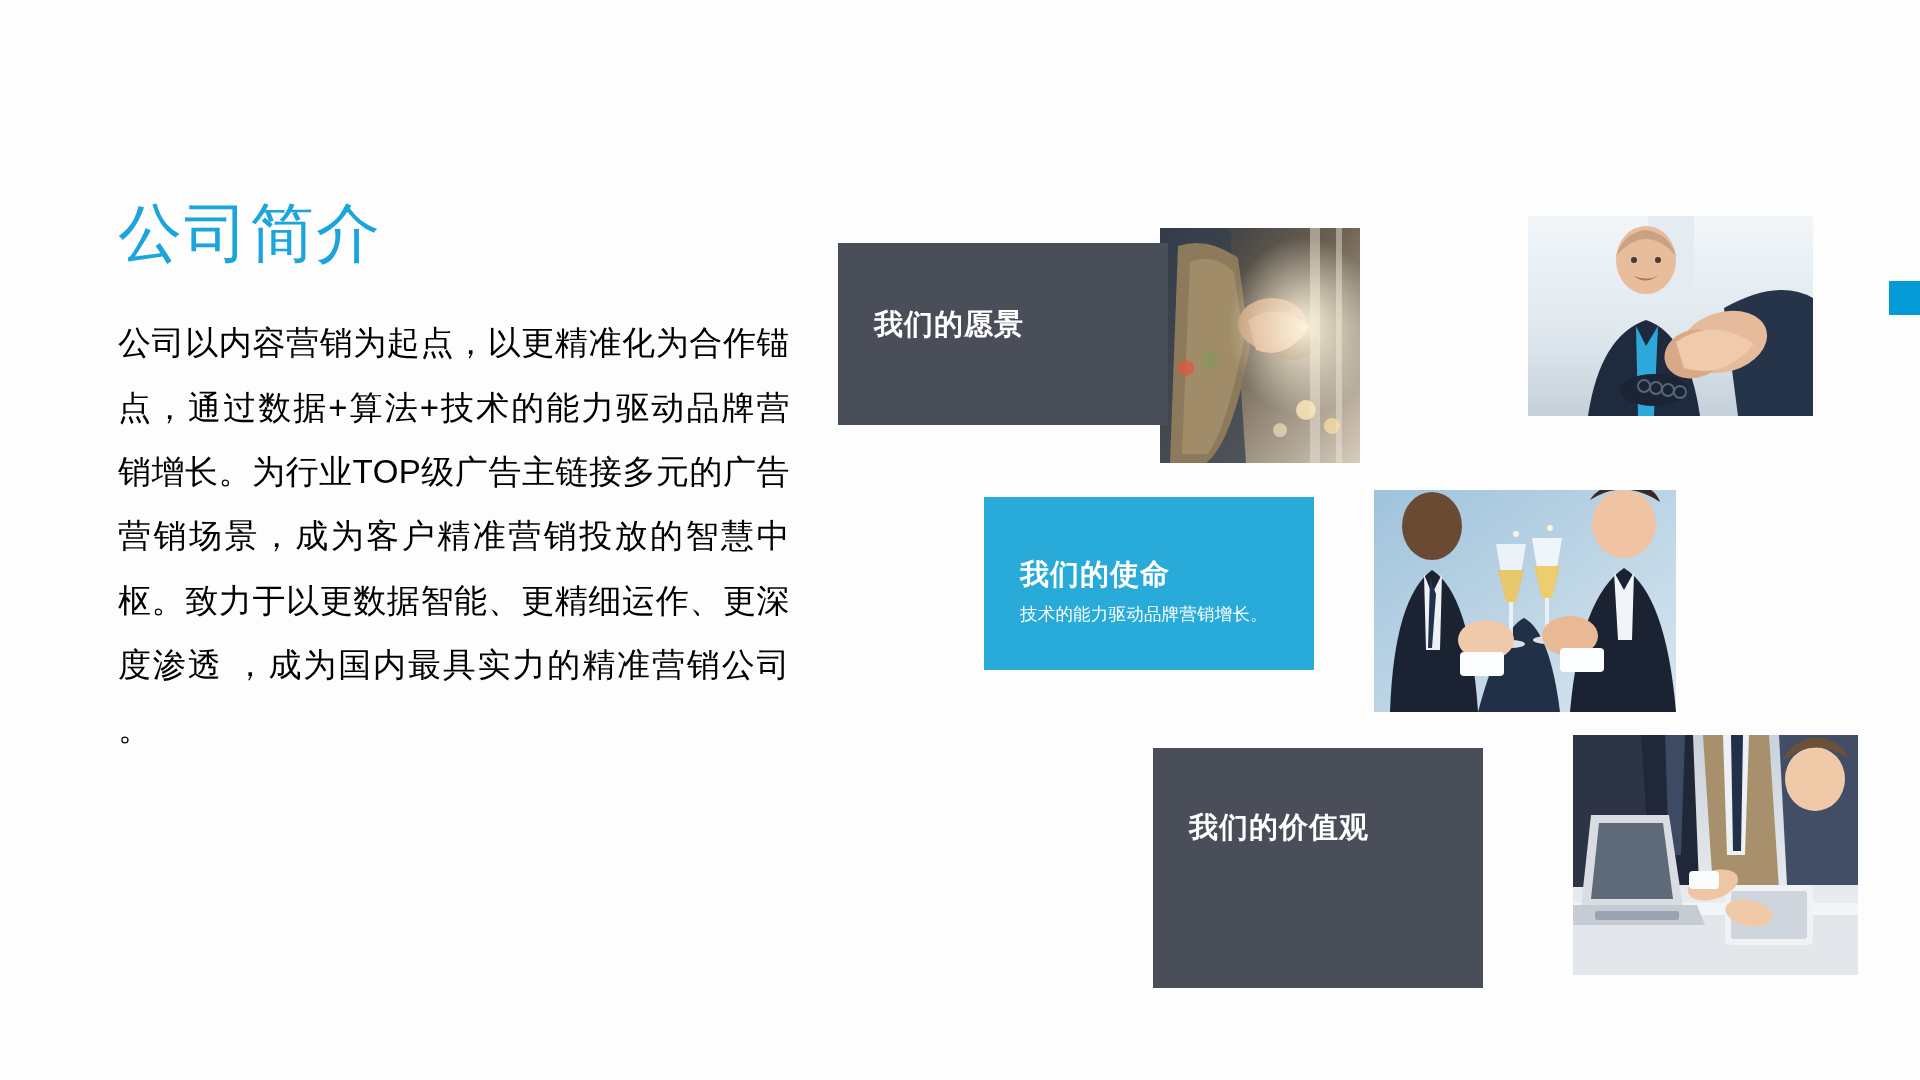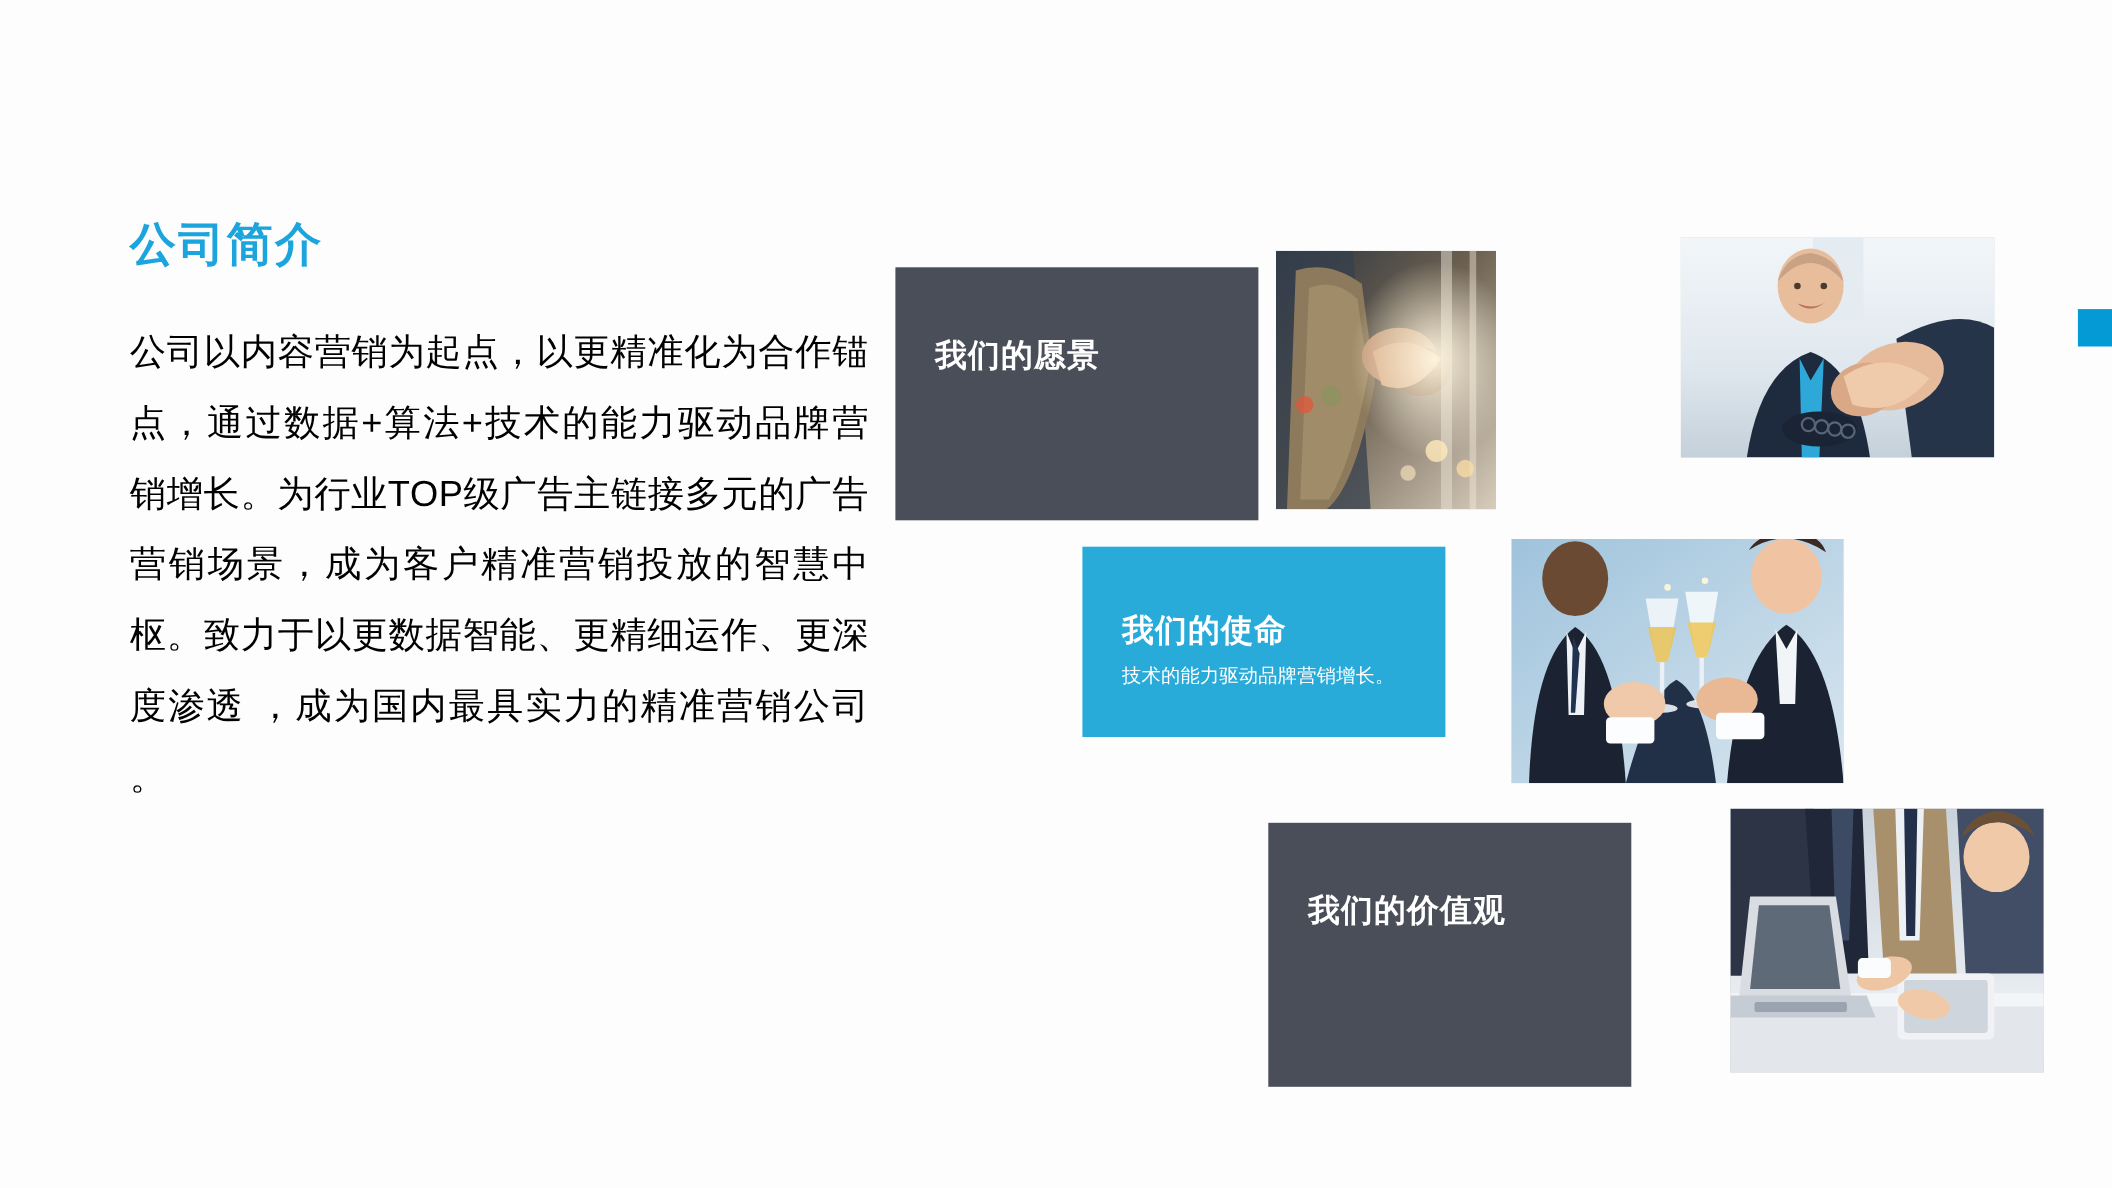--- a/index.html
+++ b/index.html
@@ -21,22 +21,22 @@
   }
 
   
   #left-col {
     position: absolute;
     left: 118px;
     top: 200px;
     width: 680px;
   }
   #page-title {
-    font-size: 42px;
-    font-weight: bold;
+    font-size: 64px;
+    font-weight: normal;
     color: #1ca5dc;
     letter-spacing: 2px;
     line-height: 1.05;
     margin: 0 0 44px 0;
     white-space: nowrap;
   }
   #body-paragraph {
     font-size: 33px;
     color: #000000;
     line-height: 1.95;
@@ -68,24 +68,24 @@
     margin: 10px 0 0 0;
     letter-spacing: 0.2px;
     max-width: 250px;
   }
   .card-inner {
     position: absolute;
     left: 36px;
   }
 
   #card-vision {
-    left: 814px;
+    left: 838px;
     top: 243px;
     width: 330px;
-    height: 230px;
+    height: 182px;
     background: #4a4e58;
   }
   #card-vision .card-inner { top: 66px; }
 
   #card-mission {
     left: 984px;
     top: 497px;
     width: 330px;
     height: 173px;
     background: #29abda;

